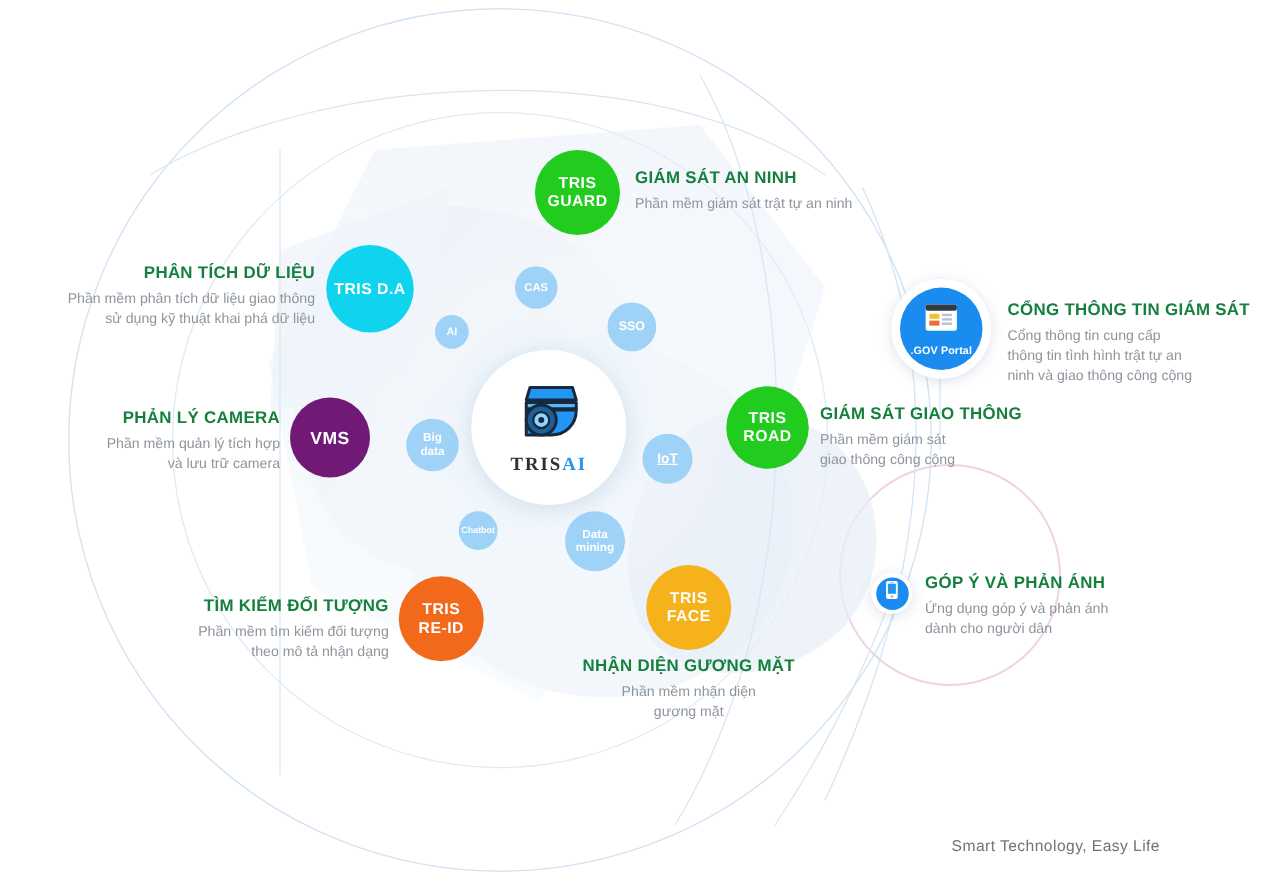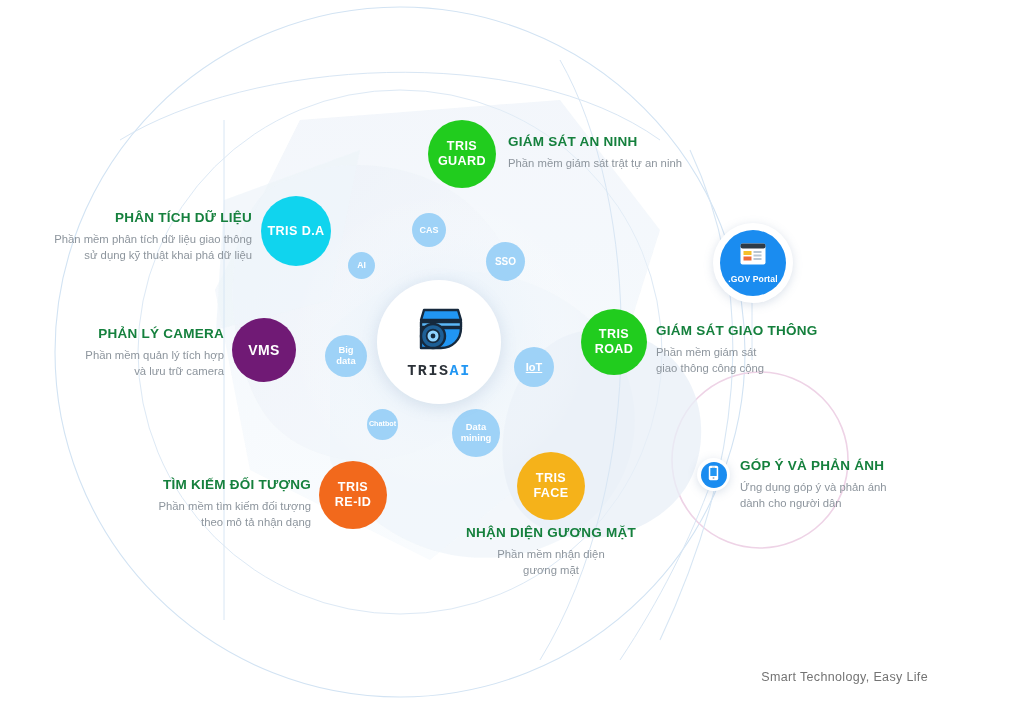--- a/index.html
+++ b/index.html
@@ -93,21 +93,21 @@
     align-items: center;
     justify-content: center;
     z-index: 8;
   }
   #center-hub .cam { margin-top: 2px; }
   #center-hub .brand {
     margin-top: 7px;
     font-size: 15px;
     font-weight: bold;
     letter-spacing: 1.6px;
-    font-family: Liberation Mono, monospace;
+    font-family: Liberation Serif, serif;
   }
   #center-hub .brand .t { color: #2b3138; }
   #center-hub .brand .a { color: #2196f3; }
 
   
   .node-circle {
     position: absolute;
     border-radius: 50%;
     background: #ffffff;
     box-shadow: 0 2px 10px rgba(110,140,175,.25);
@@ -303,20 +303,26 @@
           <rect x="4.5" y="9" width="8" height="4" fill="#f5c02a"></rect>
           <rect x="4.5" y="14.5" width="8" height="4" fill="#ef6b3a"></rect>
           <rect x="14.5" y="9" width="8" height="2" fill="#b9c6d2"></rect>
           <rect x="14.5" y="12.5" width="8" height="2" fill="#b9c6d2"></rect>
           <rect x="14.5" y="16" width="8" height="2" fill="#b9c6d2"></rect>
         </svg>
       </span>
       <span class="cap">.GOV Portal</span>
     </div>
   </div>
+  <div class="label left-align" style="left:806px; top:239px;">
+    <div class="title">CỔNG THÔNG TIN GIÁM SÁT</div>
+    <div class="desc" style="white-space:pre-line;">Cổng thông tin cung cấp
+thông tin tình hình trật tự an
+ninh và giao thông công cộng</div>
+  </div>
 
   <div class="node-circle" style="left:697px; top:458px; width:33px; height:33px;">
     <div class="node-inner" style="width:26px; height:26px;">
       <span>
         <svg width="11" height="16" viewBox="0 0 11 16">
           <rect x="0.8" y="0.8" width="9.4" height="14.4" rx="1.6" fill="#ffffff"></rect>
           <rect x="2.3" y="3" width="6.4" height="8" fill="#2196f3"></rect>
           <circle cx="5.5" cy="13.1" r="1" fill="#9fb4c6"></circle>
           <rect x="3.8" y="1.8" width="3.4" height=".8" rx=".4" fill="#9fb4c6"></rect>
         </svg>

